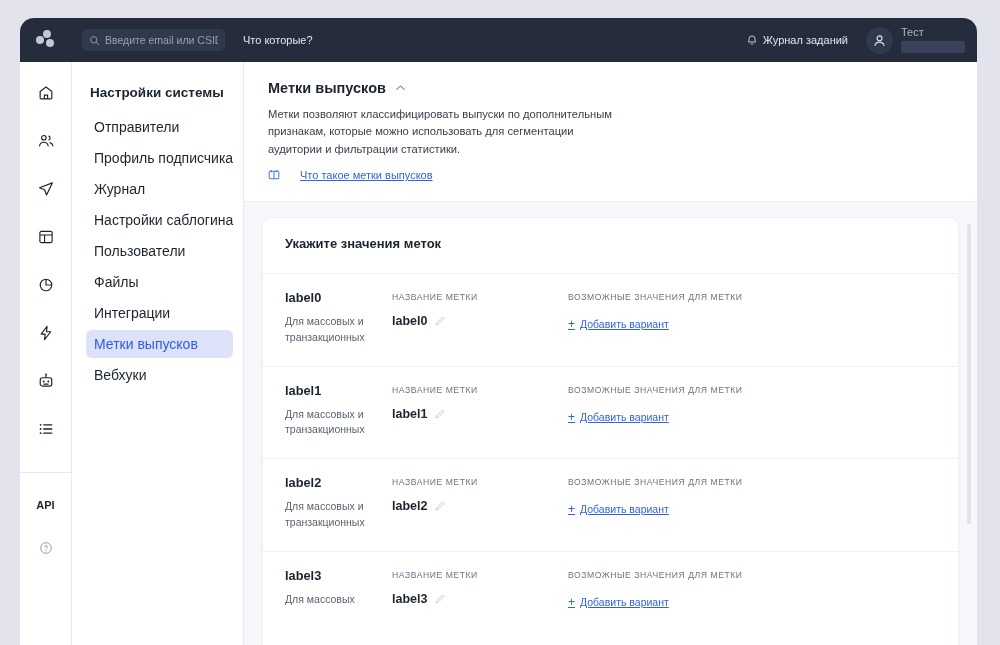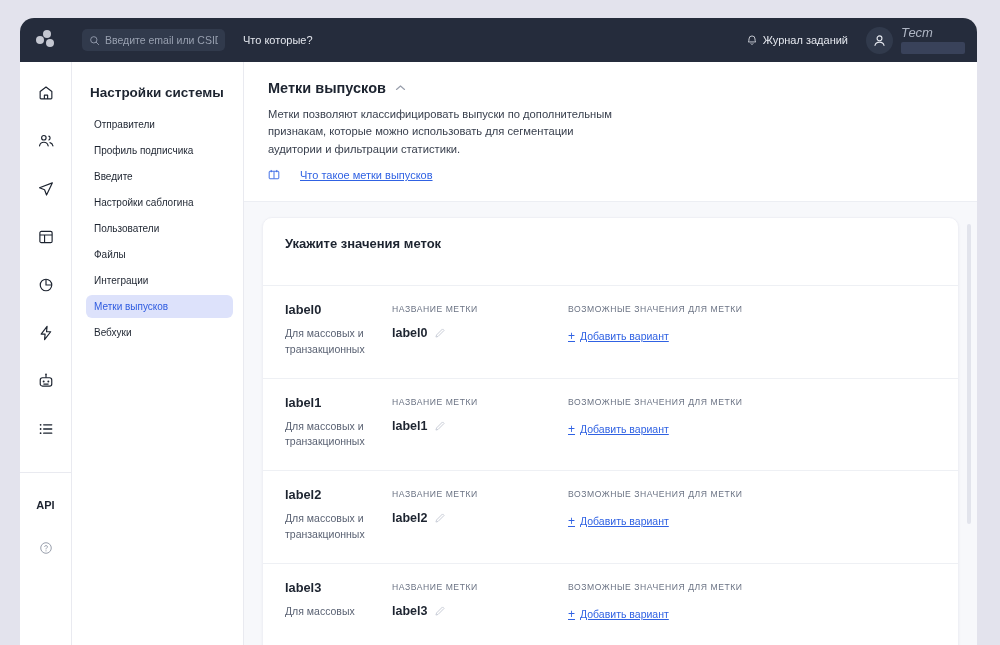--- a/index.html
+++ b/index.html
@@ -89,21 +89,21 @@
     background: #313a4c;
     display: flex; align-items: center; justify-content: center;
     flex: 0 0 27px;
   }
   .user-block {
     margin-left: 8px;
     display: flex; flex-direction: column;
     gap: 3px;
     padding-right: 6px;
   }
-  .user-name { font-size: 13px; color: #aeb5c3; line-height: 1; font-style: italic; }
+  .user-name { font-size: 11px; color: #aeb5c3; line-height: 1; }
   .user-redact {
     width: 64px; height: 12px;
     background: #39425a;
     border-radius: 2px;
   }
 
   
   .body-wrap { flex: 1; display: flex; min-height: 0; background: #fff; }
 
   
@@ -144,21 +144,21 @@
     flex: 0 0 172px;
   }
   .navcol h2 {
     font-size: 13.5px;
     color: #1d2430;
     font-weight: bold;
     margin-bottom: 13px;
     margin-left: 4px;
   }
   .nav-item {
-    font-size: 10px;
+    font-size: 14px;
     color: #1d2430;
     padding: 6px 8px;
     border-radius: 6px;
     margin-bottom: 3px;
     white-space: nowrap;
   }
   .nav-item.active {
     background: #dde2fb;
     color: #2f5ce0;
   }
@@ -207,21 +207,21 @@
     background: #ffffff;
     border-radius: 10px;
     border: 1px solid #eff0f5;
     box-shadow: 0 1px 3px rgba(30,40,70,0.05);
     padding-top: 18px;
     min-height: 500px;
   }
   .panel-title {
     font-size: 13px; font-weight: bold; color: #1d2430;
     padding: 0 22px 0 22px;
-    margin-bottom: 34px;
+    margin-bottom: 22px;
   }
   .lrow {
     display: flex;
     padding: 16px 22px 20px 22px;
     border-top: 1px solid #eef0f4;
   }
   .lrow:first-of-type { border-top: none; padding-top: 0; }
   .col-name {
     width: 107px; flex: 0 0 107px;
     padding-right: 8px;
@@ -376,21 +376,21 @@
           <path d="M8.3 8.1a1.8 1.8 0 0 1 3.5.5c0 1.2-1.8 1.4-1.8 2.6" stroke="#9aa0ad" stroke-width="1.25" stroke-linecap="round"></path>
           <circle cx="10" cy="13.5" r="0.75" fill="#9aa0ad"></circle>
         </svg>
       </div>
     </div>
 
     <div class="navcol">
       <h2>Настройки системы</h2>
       <div class="nav-item">Отправители</div>
       <div class="nav-item">Профиль подписчика</div>
-      <div class="nav-item">Введите</div>
+      <div class="nav-item">Журнал</div>
       <div class="nav-item">Настройки саблогина</div>
       <div class="nav-item">Пользователи</div>
       <div class="nav-item">Файлы</div>
       <div class="nav-item">Интеграции</div>
       <div class="nav-item active">Метки выпусков</div>
       <div class="nav-item">Вебхуки</div>
     </div>
 
     <div class="main">
 

